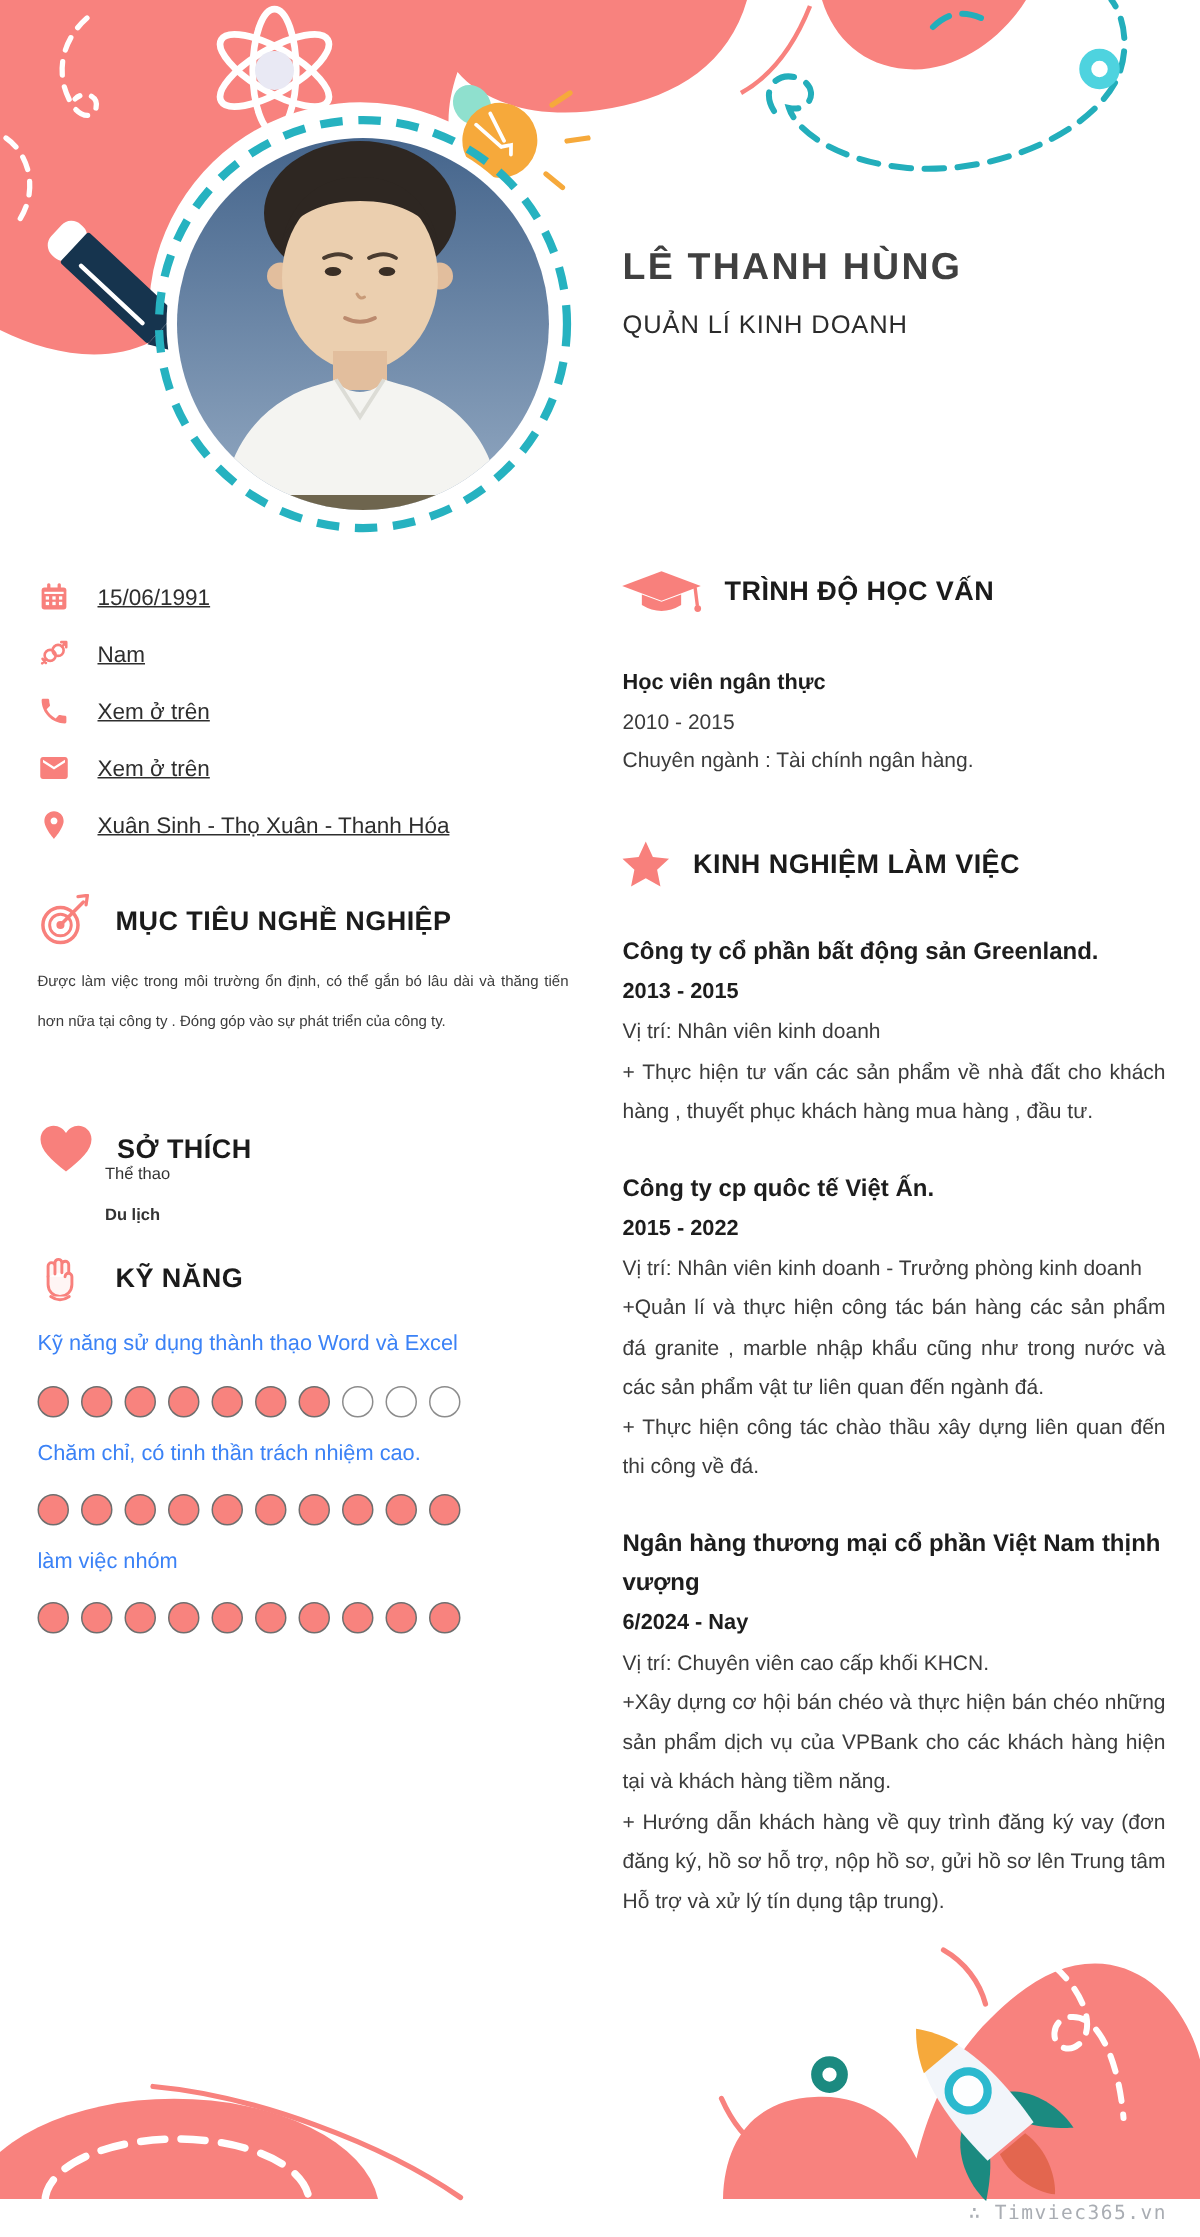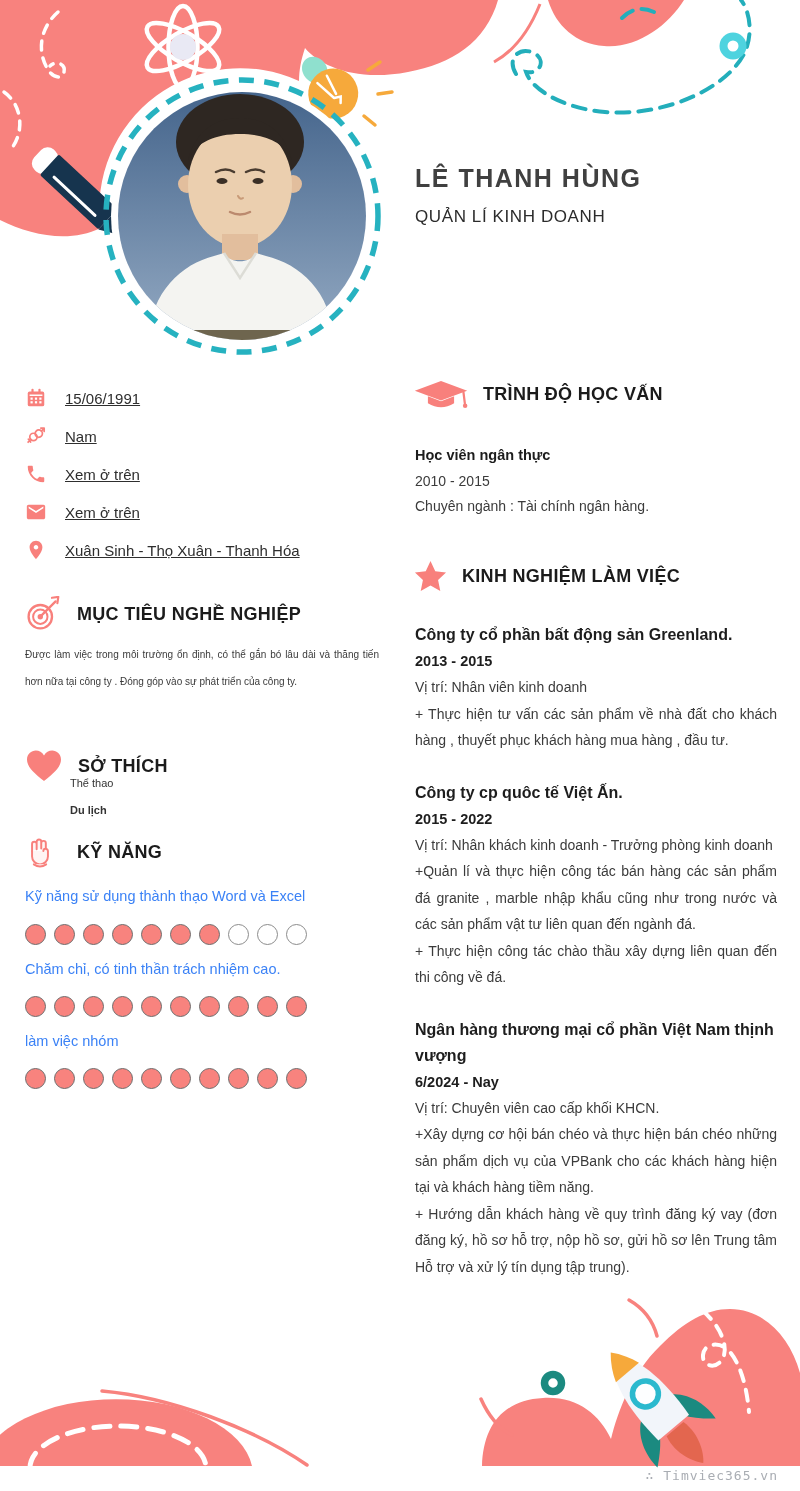--- a/index.html
+++ b/index.html
@@ -270,21 +270,21 @@
   <div class="exp-list">
     <div class="exp-entry">
       <div class="exp-company">Công ty cổ phần bất động sản Greenland.</div>
       <div class="exp-period">2013 - 2015</div>
       <div class="exp-pos">Vị trí: Nhân viên kinh doanh</div>
       <p class="exp-detail">+ Thực hiện tư vấn các sản phẩm về nhà đất cho khách hàng , thuyết phục khách hàng mua hàng , đầu tư.</p>
     </div>
     <div class="exp-entry">
       <div class="exp-company">Công ty cp quôc tế Việt Ấn.</div>
       <div class="exp-period">2015 - 2022</div>
-      <div class="exp-pos">Vị trí: Nhân khách kinh doanh - Trưởng phòng kinh doanh</div>
+      <div class="exp-pos">Vị trí: Nhân viên kinh doanh - Trưởng phòng kinh doanh</div>
       <p class="exp-detail">+Quản lí và thực hiện công tác bán hàng các sản phẩm đá granite , marble nhập khẩu cũng như trong nước và các sản phẩm vật tư liên quan đến ngành đá.</p>
       <p class="exp-detail">+ Thực hiện công tác chào thầu xây dựng liên quan đến thi công về đá.</p>
     </div>
     <div class="exp-entry">
       <div class="exp-company">Ngân hàng thương mại cổ phần Việt Nam thịnh vượng</div>
       <div class="exp-period">6/2024 - Nay</div>
       <div class="exp-pos">Vị trí: Chuyên viên cao cấp khối KHCN.</div>
       <p class="exp-detail">+Xây dựng cơ hội bán chéo và thực hiện bán chéo những sản phẩm dịch vụ của VPBank cho các khách hàng hiện tại và khách hàng tiềm năng.</p>
       <p class="exp-detail">+ Hướng dẫn khách hàng về quy trình đăng ký vay (đơn đăng ký, hồ sơ hỗ trợ, nộp hồ sơ, gửi hồ sơ lên Trung tâm Hỗ trợ và xử lý tín dụng tập trung).</p>
     </div>

